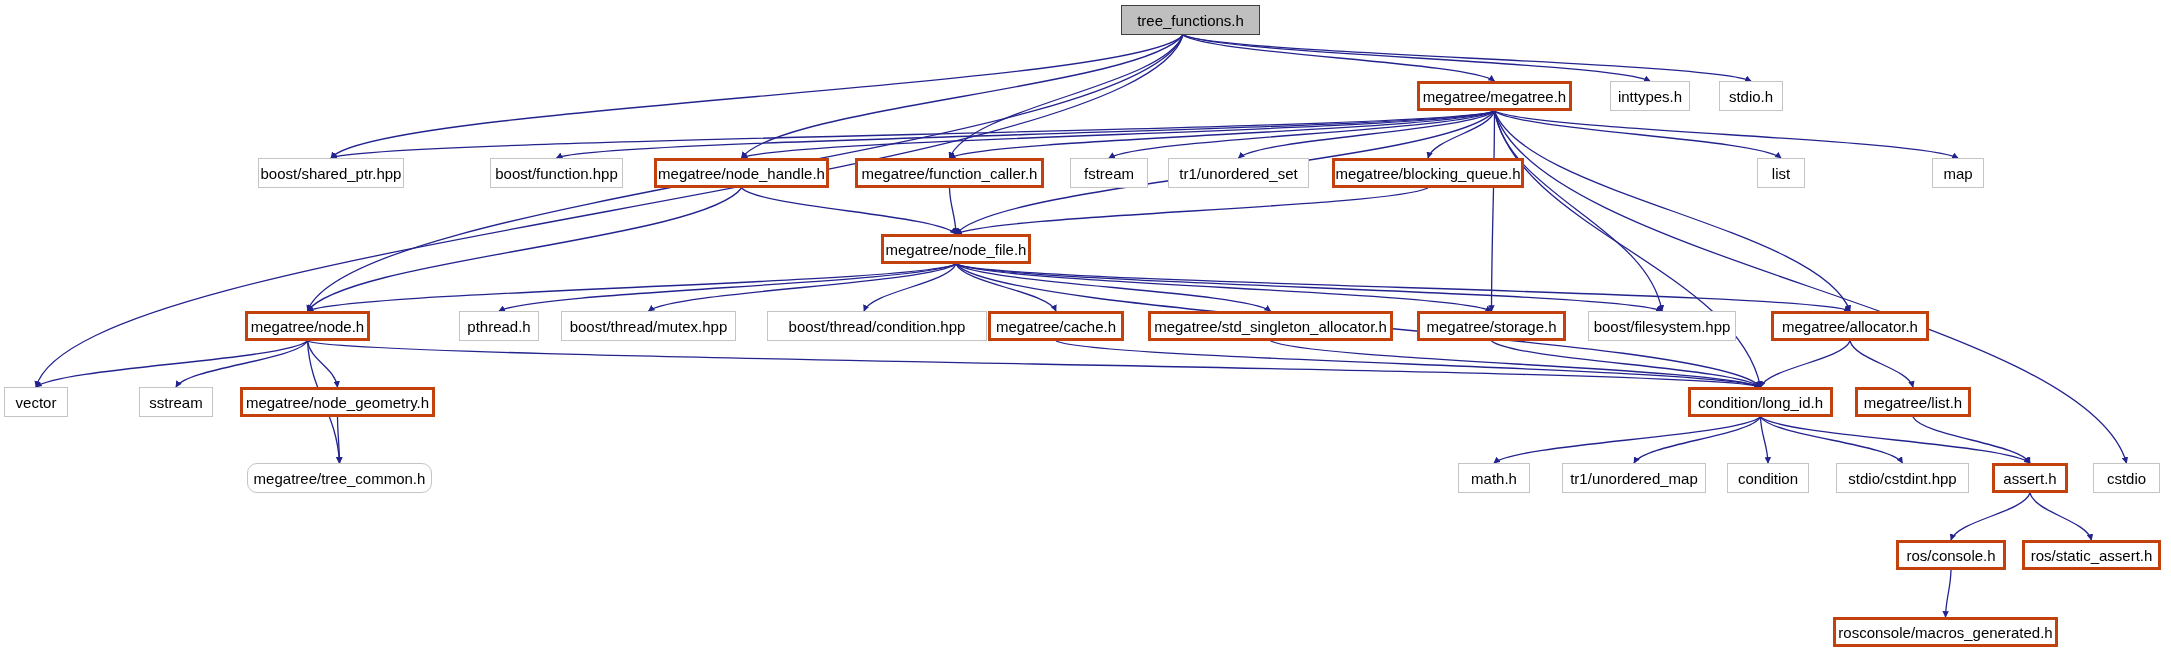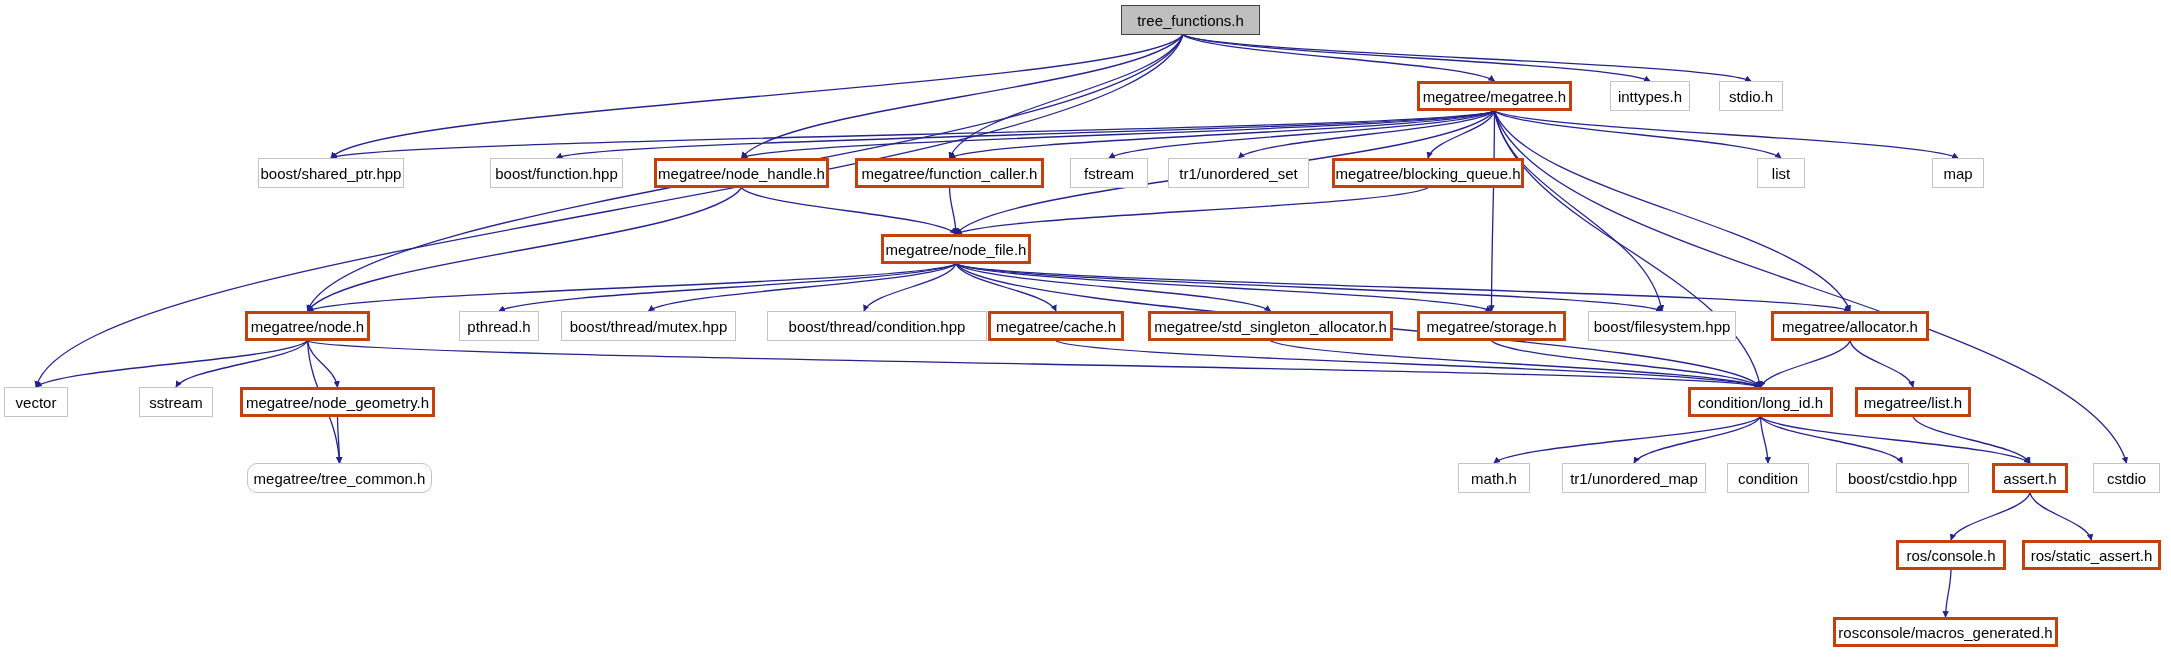--- a/index.html
+++ b/index.html
@@ -192,21 +192,21 @@
       <div class="node" style="left: 1458px; top: 463px; width: 72px;">
         <span>math.h</span>
       </div>
       <div class="node" style="left: 1562px; top: 463px; width: 144px;">
         <span>tr1/unordered_map</span>
       </div>
       <div class="node" style="left: 1727px; top: 463px; width: 82px;">
         <span>condition</span>
       </div>
       <div class="node" style="left: 1836px; top: 463px; width: 133px;">
-        <span>boost/cstdio.hpp</span>
+        <span>stdio/cstdint.hpp</span>
       </div>
       <div class="node strong" style="left: 1992px; top: 463px; width: 76px;">
         <span>assert.h</span>
       </div>
       <div class="node" style="left: 2093px; top: 463px; width: 67px;">
         <span>cstdio</span>
       </div>
       <div class="node strong" style="left: 1896px; top: 540px; width: 110px;">
         <span>ros/console.h</span>
       </div>

